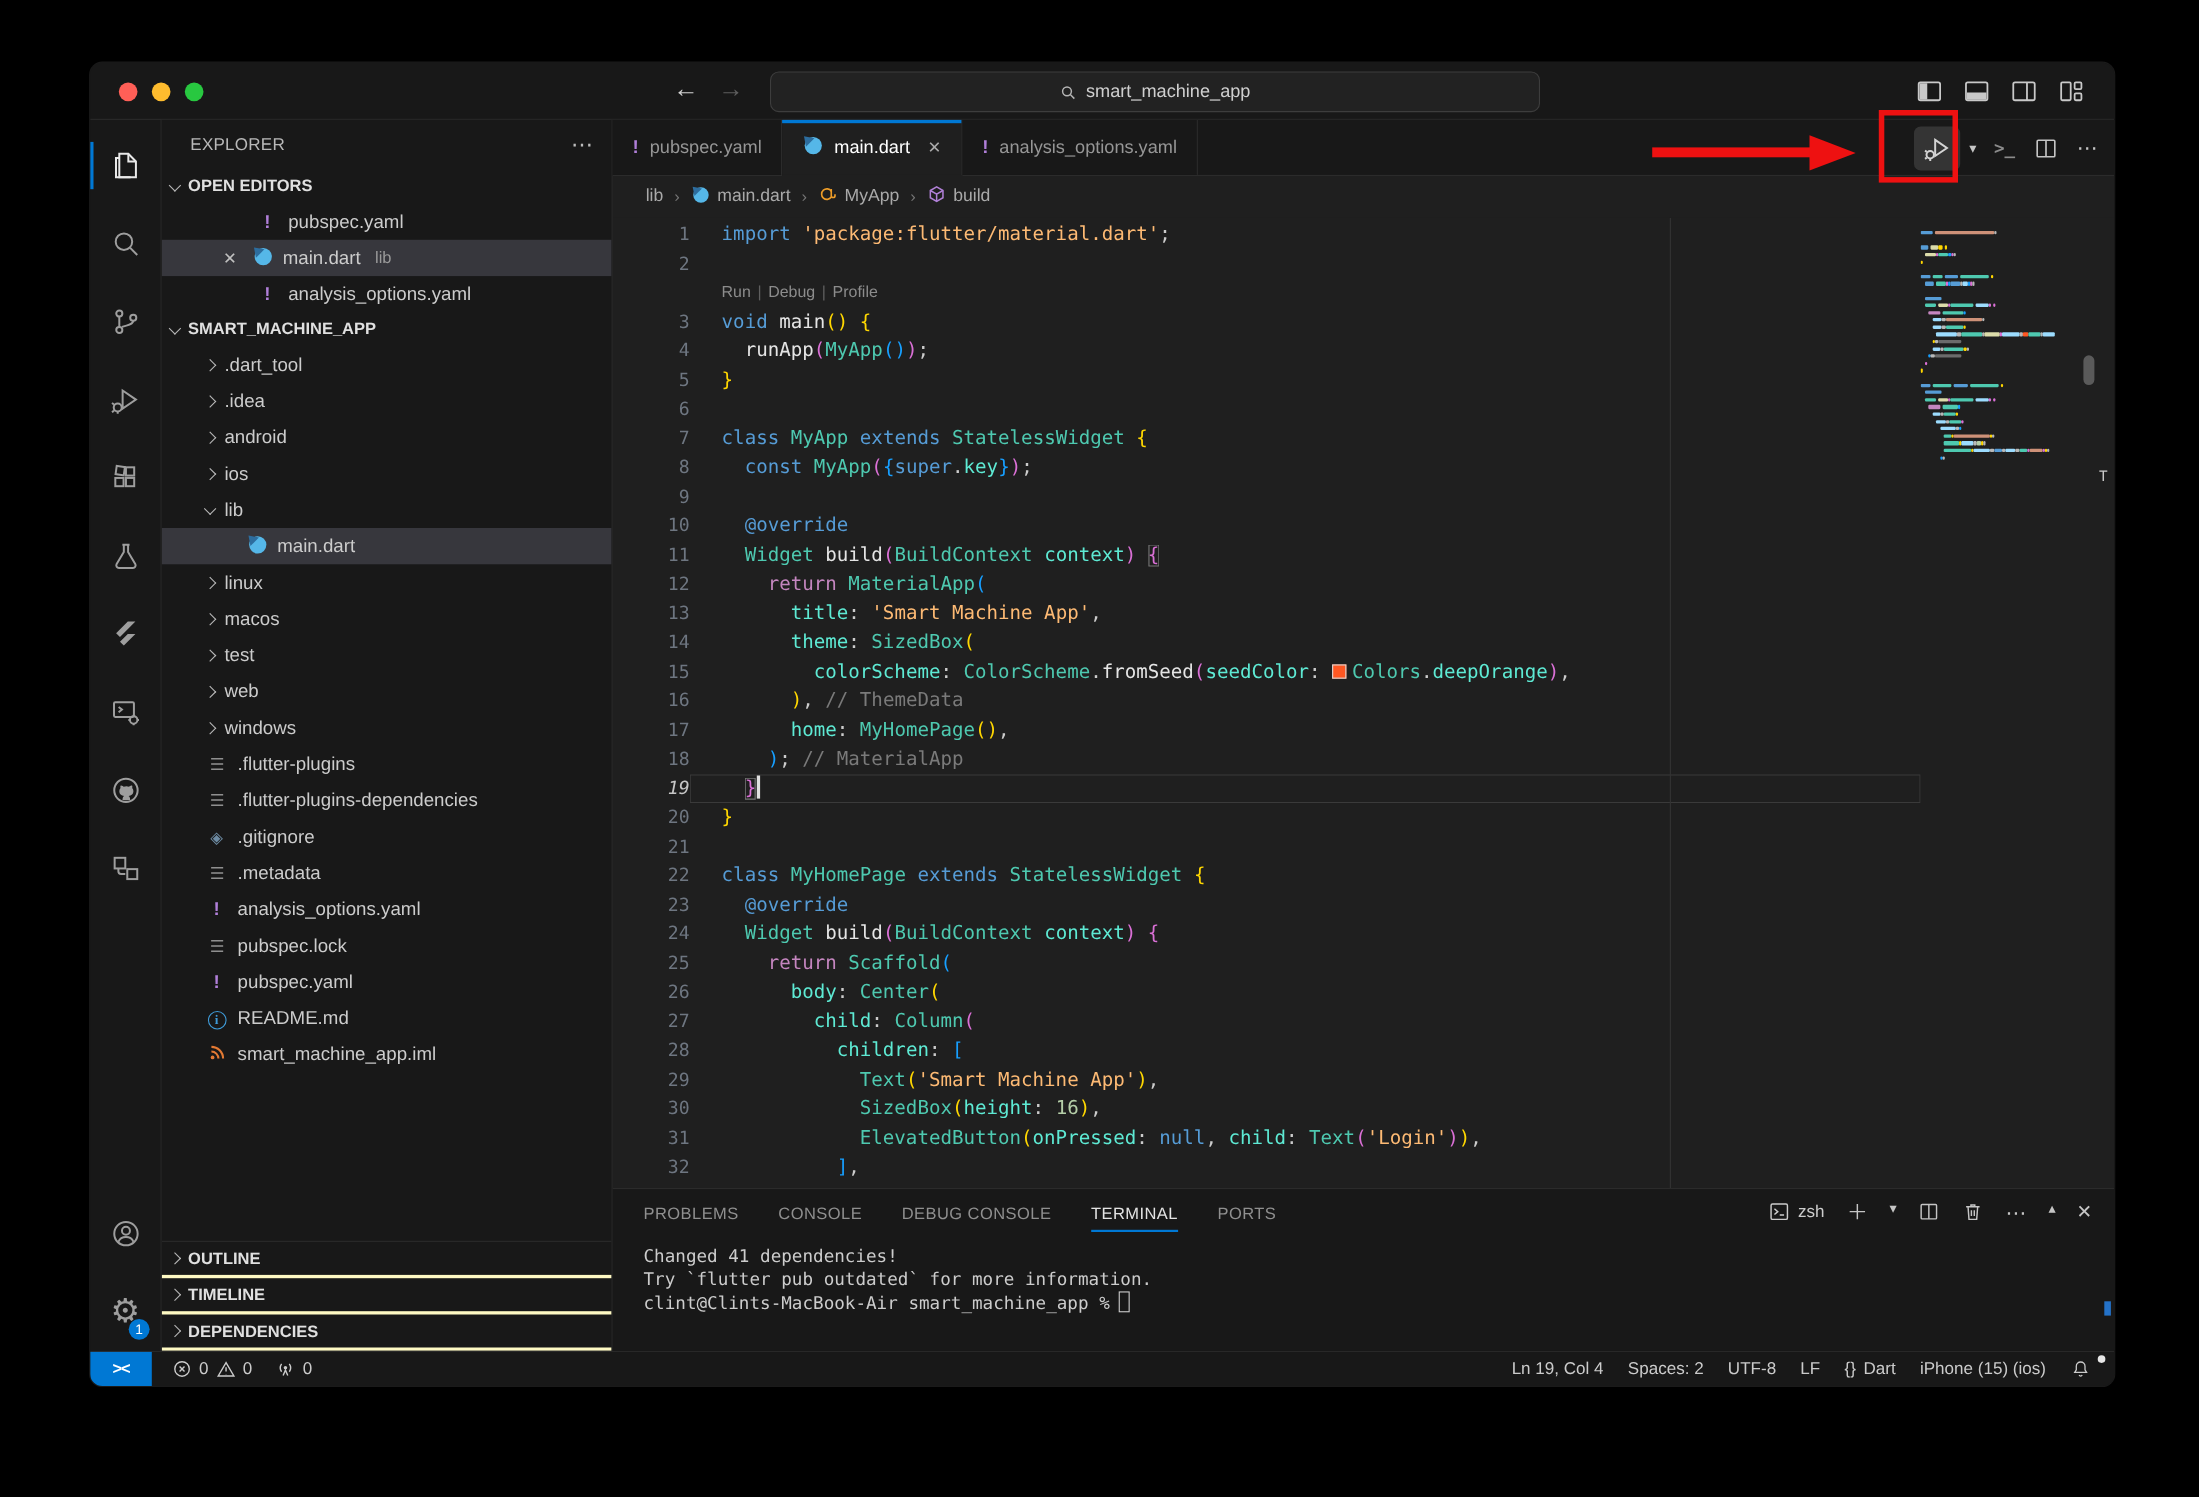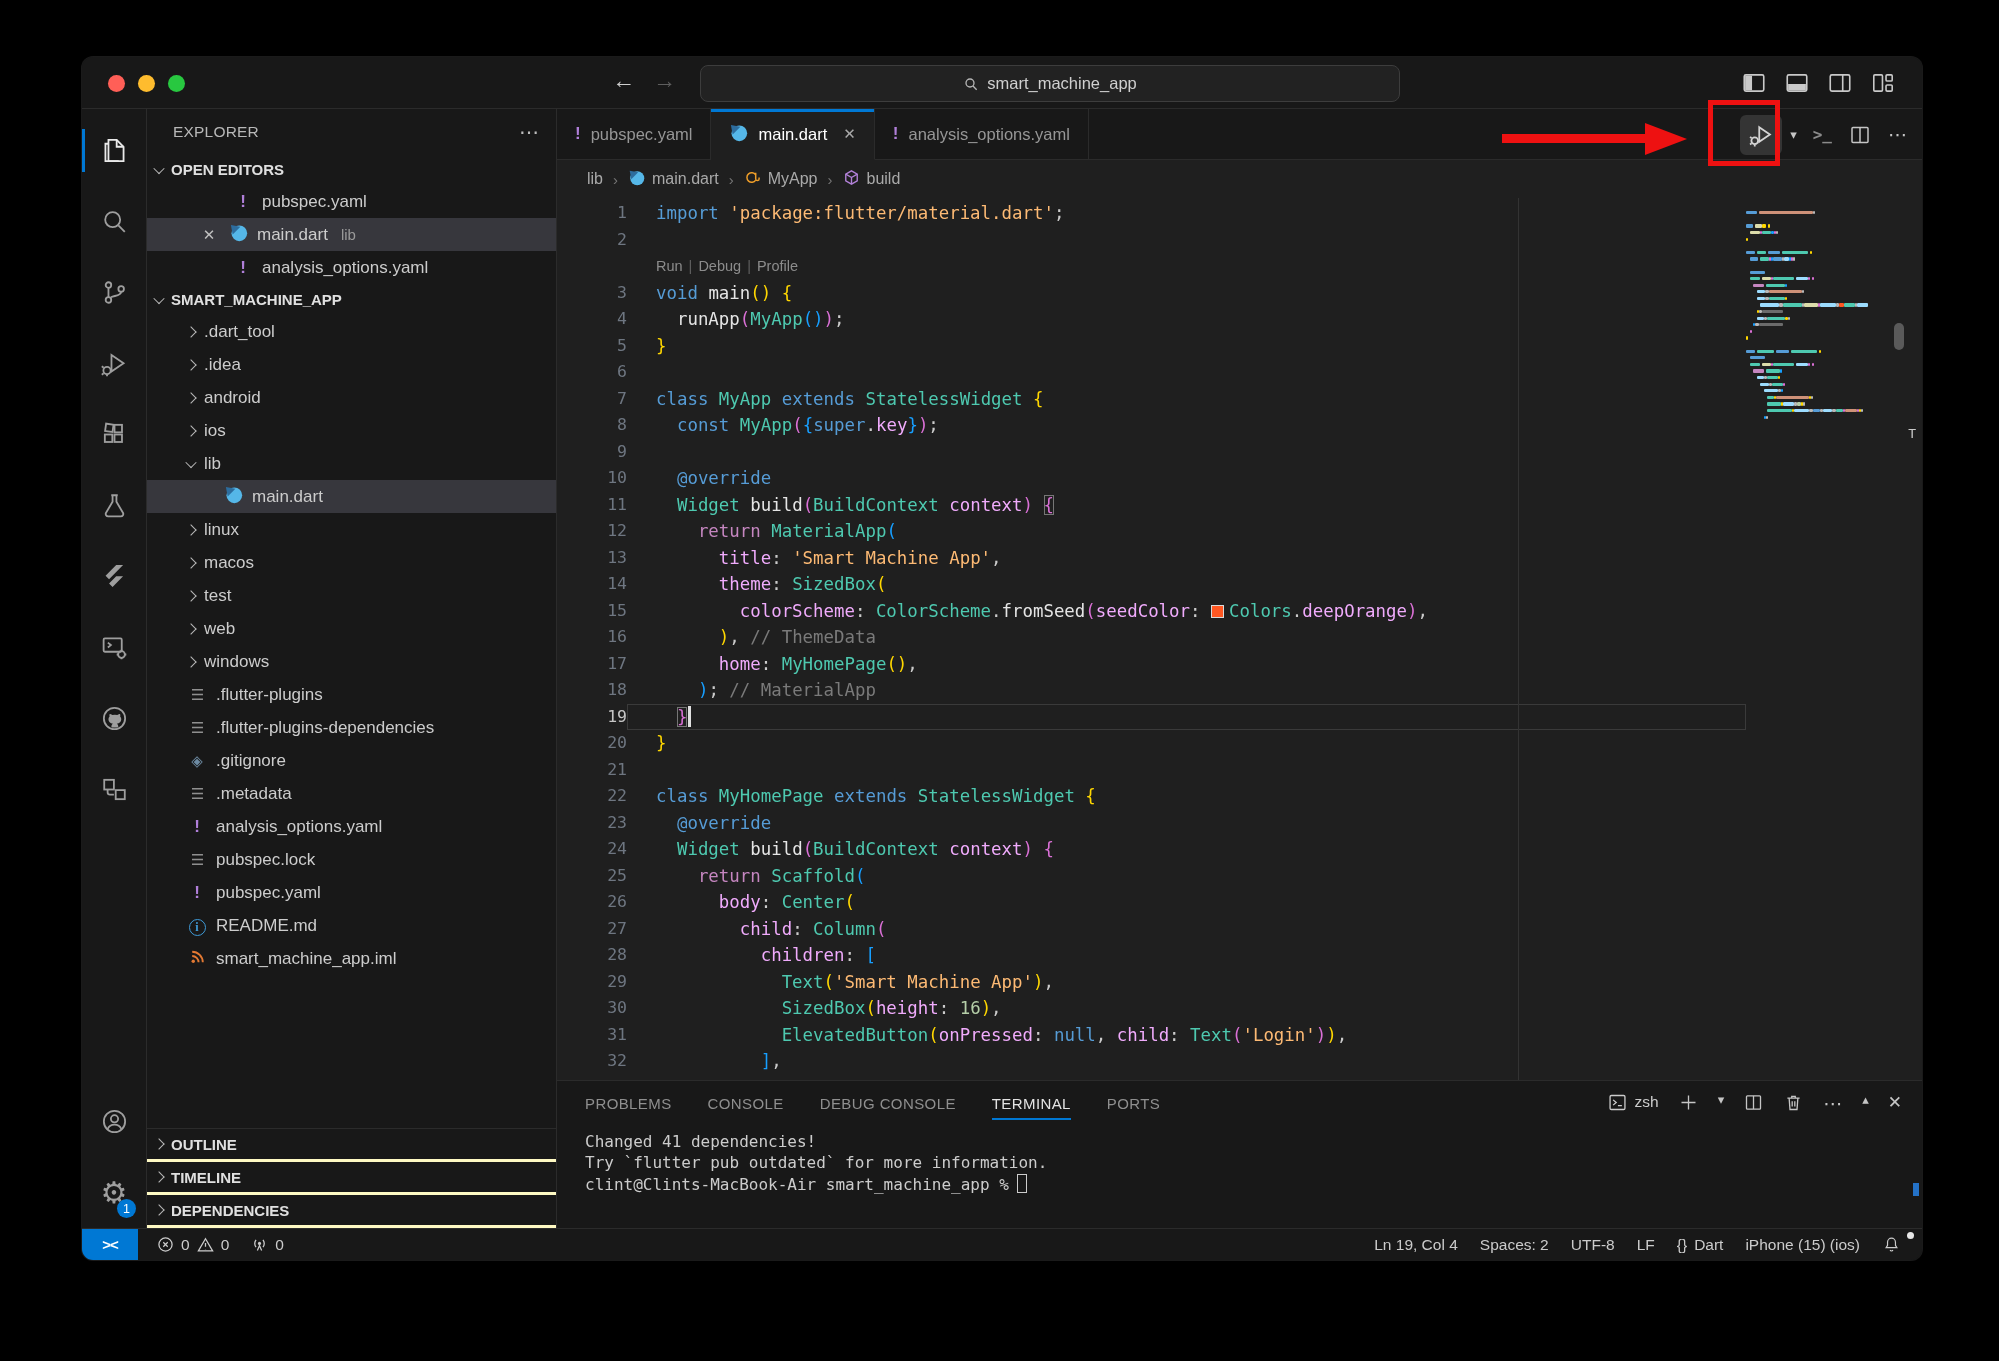--- a/index.html
+++ b/index.html
@@ -114,27 +114,27 @@
   .bc-item svg { width:17px; height:17px; }
 
   
   .code-wrap { flex:1; min-height:0; display:flex; position:relative; }
   .code { flex:1; overflow:hidden; position:relative; padding-top:2px;
     font-family:"DejaVu Sans Mono",monospace; font-size:17.4px; line-height:26.5px; }
   .ruler { position:absolute; left:961px; top:0; bottom:0; width:1px; background:#333; }
   .cl { display:flex; white-space:pre; }
   .ln { flex:0 0 70px; text-align:right; color:#6e7681; font-size:16.5px; }
   .lt { padding-left:29px; flex:1; }
-  .cl.current .ln { color:#c6c6c6; }
+  .cl.current .ln { color:#c6c6c6;font-style:italic; }
   .cl.current .lt { box-shadow:inset 0 0 0 1px #3a3a3a; }
   .lens { color:#8c8c8c; font-size:14.5px; padding-left:99px;
     font-family:"Liberation Sans",sans-serif; line-height:26.5px; }
   .lens span.sep { color:#5f5f5f; padding:0 6px; }
   .tk-k{color:#569CD6}.tk-m{color:#C586C0}.tk-c{color:#4EC9B0}.tk-f{color:#e5e5e5}
-  .tk-p{color:#f0abfc}.tk-s{color:#fdba74}.tk-n{color:#B5CEA8}.tk-w{color:#CCCCCC}
+  .tk-p{color:#5eead4}.tk-s{color:#fdba74}.tk-n{color:#B5CEA8}.tk-w{color:#CCCCCC}
   .tk-g{color:#7a7a7a}.tk-y{color:#FFD700}.tk-v{color:#DA70D6}.tk-b{color:#179FFF}
   .tk-vm{color:#DA70D6; box-shadow:inset 0 0 0 1px #767676;}
   .swatch { display:inline-block; width:13px; height:13px; background:#FF5722;
     border:1.5px solid #d9d9d9; vertical-align:-1px; margin-right:5px; }
   .cursor { display:inline-block; width:2.5px; height:21px; background:#e0e0e0;
     vertical-align:-4px; margin-left:1px; }
 
   
   .minimap { flex:0 0 126px; padding-top:5px; overflow:hidden; }
   .mm-row { height:6.6px; white-space:nowrap; }

